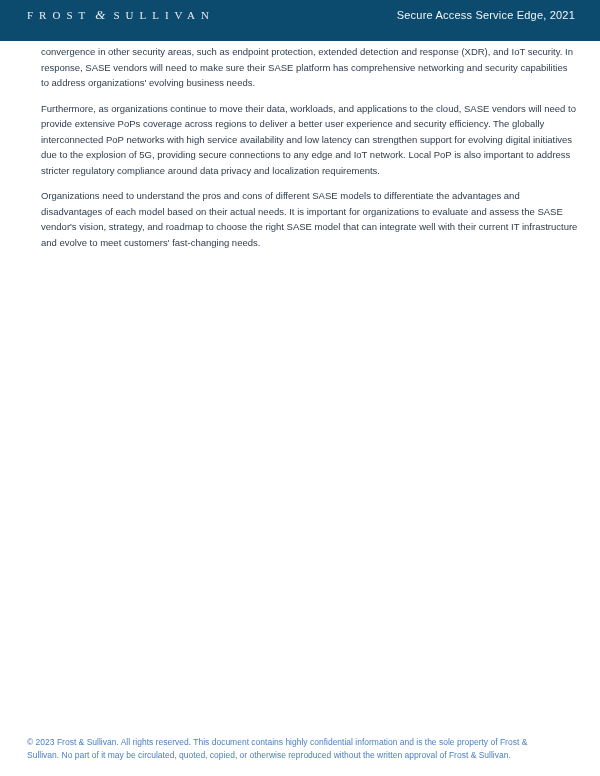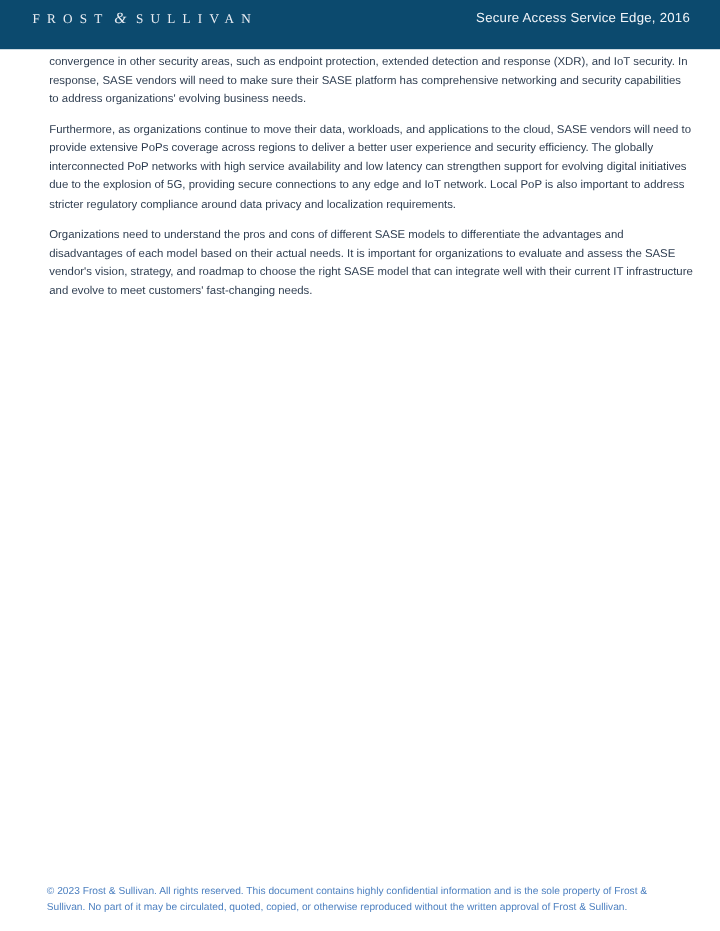--- a/index.html
+++ b/index.html
@@ -62,40 +62,40 @@
     font-size: 9.5px;
     line-height: 15.5px;
     text-align: left;
   }
   .content p {
     margin: 0 0 10px 14px;
   }
   
   .footer {
     position: absolute;
-    left: 39px;
+    left: 27px;
     top: 736px;
     width: 532px;
     color: #4d80c0;
     font-size: 8.5px;
     line-height: 12.5px;
   }
 </style>
 </head>
 <body>
 
 <div class="page">
 
   <div class="header">
     <div class="logo">
       <span class="word">FROST</span>
       <span class="amp">&amp;</span>
       <span class="word">SULLIVAN</span>
     </div>
-    <div class="header-title">Secure Access Service Edge, 2016</div>
+    <div class="header-title">Secure Access Service Edge, 2021</div>
   </div>
 
   <div class="content">
     <p>convergence in other security areas, such as endpoint protection, extended detection and response (XDR), and IoT security. In response, SASE vendors will need to make sure their SASE platform has comprehensive networking and security capabilities to address organizations' evolving business needs.</p>
     <p>Furthermore, as organizations continue to move their data, workloads, and applications to the cloud, SASE vendors will need to provide extensive PoPs coverage across regions to deliver a better user experience and security efficiency. The globally interconnected PoP networks with high service availability and low latency can strengthen support for evolving digital initiatives due to the explosion of 5G, providing secure connections to any edge and IoT network. Local PoP is also important to address stricter regulatory compliance around data privacy and localization requirements.</p>
     <p>Organizations need to understand the pros and cons of different SASE models to differentiate the advantages and disadvantages of each model based on their actual needs. It is important for organizations to evaluate and assess the SASE vendor's vision, strategy, and roadmap to choose the right SASE model that can integrate well with their current IT infrastructure and evolve to meet customers' fast-changing needs.</p>
   </div>
 
   <div class="footer">© 2023 Frost &amp; Sullivan. All rights reserved. This document contains highly confidential information and is the sole property of Frost &amp; Sullivan. No part of it may be circulated, quoted, copied, or otherwise reproduced without the written approval of Frost &amp; Sullivan.</div>
 

